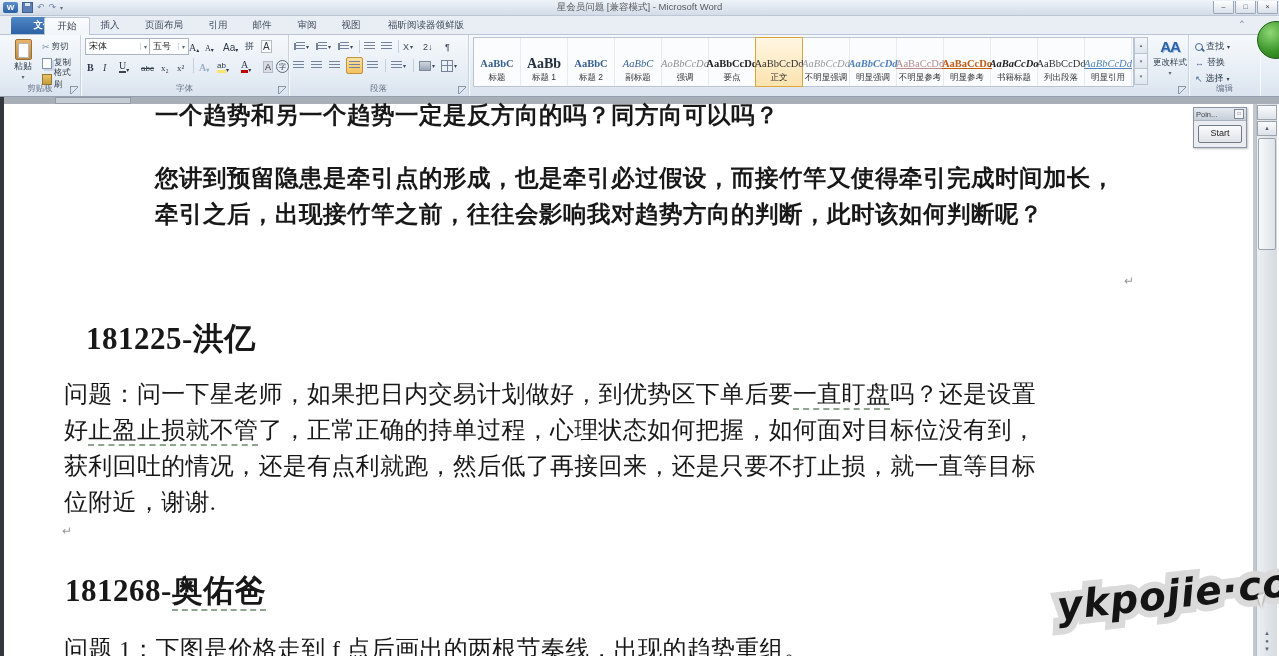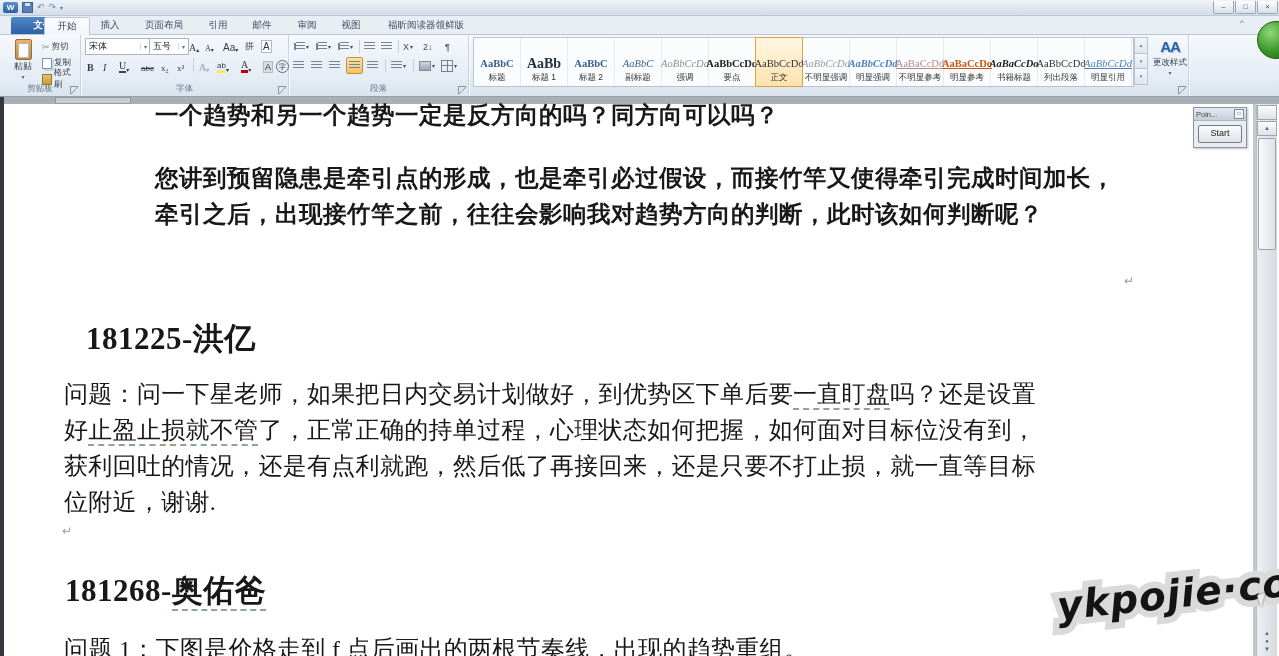--- a/index.html
+++ b/index.html
@@ -150,20 +150,21 @@
 <body>
 
 <div class="titlebar">
   <div class="qat">
     <span class="wlogo">W</span>
     <span class="saveic"></span>
     <span class="qico">↶</span>
     <span class="qico">↷</span>
     <span class="qdrop">▾</span>
   </div>
+  <div class="wtitle">星会员问题 [兼容模式] - Microsoft Word</div>
   <div class="winbtns">
     <span class="winbtn">–</span>
     <span class="winbtn">□</span>
     <span class="winbtn">×</span>
   </div>
 </div>
 
 <div class="tabstrip">
   <div class="tab file" style="left:11px;width:64px;">文件</div>
   <div class="tab active" style="left:44px;width:44px;">开始</div>
@@ -400,20 +401,37 @@
       <span>▾</span>
     </div>
     <div class="chgstyles">
       <span class="chgAA">AA</span>
       <span>更改样式</span>
       <span style="font-size:6px;color:#5d6a7c;">▾</span>
     </div>
     <span class="launcher"></span>
   </div>
 
+  <div class="group" style="left:1189px;width:71px;border-right:none;">
+    <div class="erow" style="top:5px;">
+      <span class="mag"></span>
+      <span>查找</span>
+      <span class="mini">▾</span>
+    </div>
+    <div class="erow" style="top:21px;">
+      <span class="arr">↔</span>
+      <span>替换</span>
+    </div>
+    <div class="erow" style="top:37px;">
+      <span class="arr">↖</span>
+      <span>选择</span>
+      <span class="mini">▾</span>
+    </div>
+    <div class="glabel">编辑</div>
+  </div>
 </div>
 
 <div class="docstrip">
   <span class="dsinset"></span>
 </div>
 <div class="leftedge"></div>
 <div class="page"></div>
 <div class="pageshadow"></div>
 
 <div>

